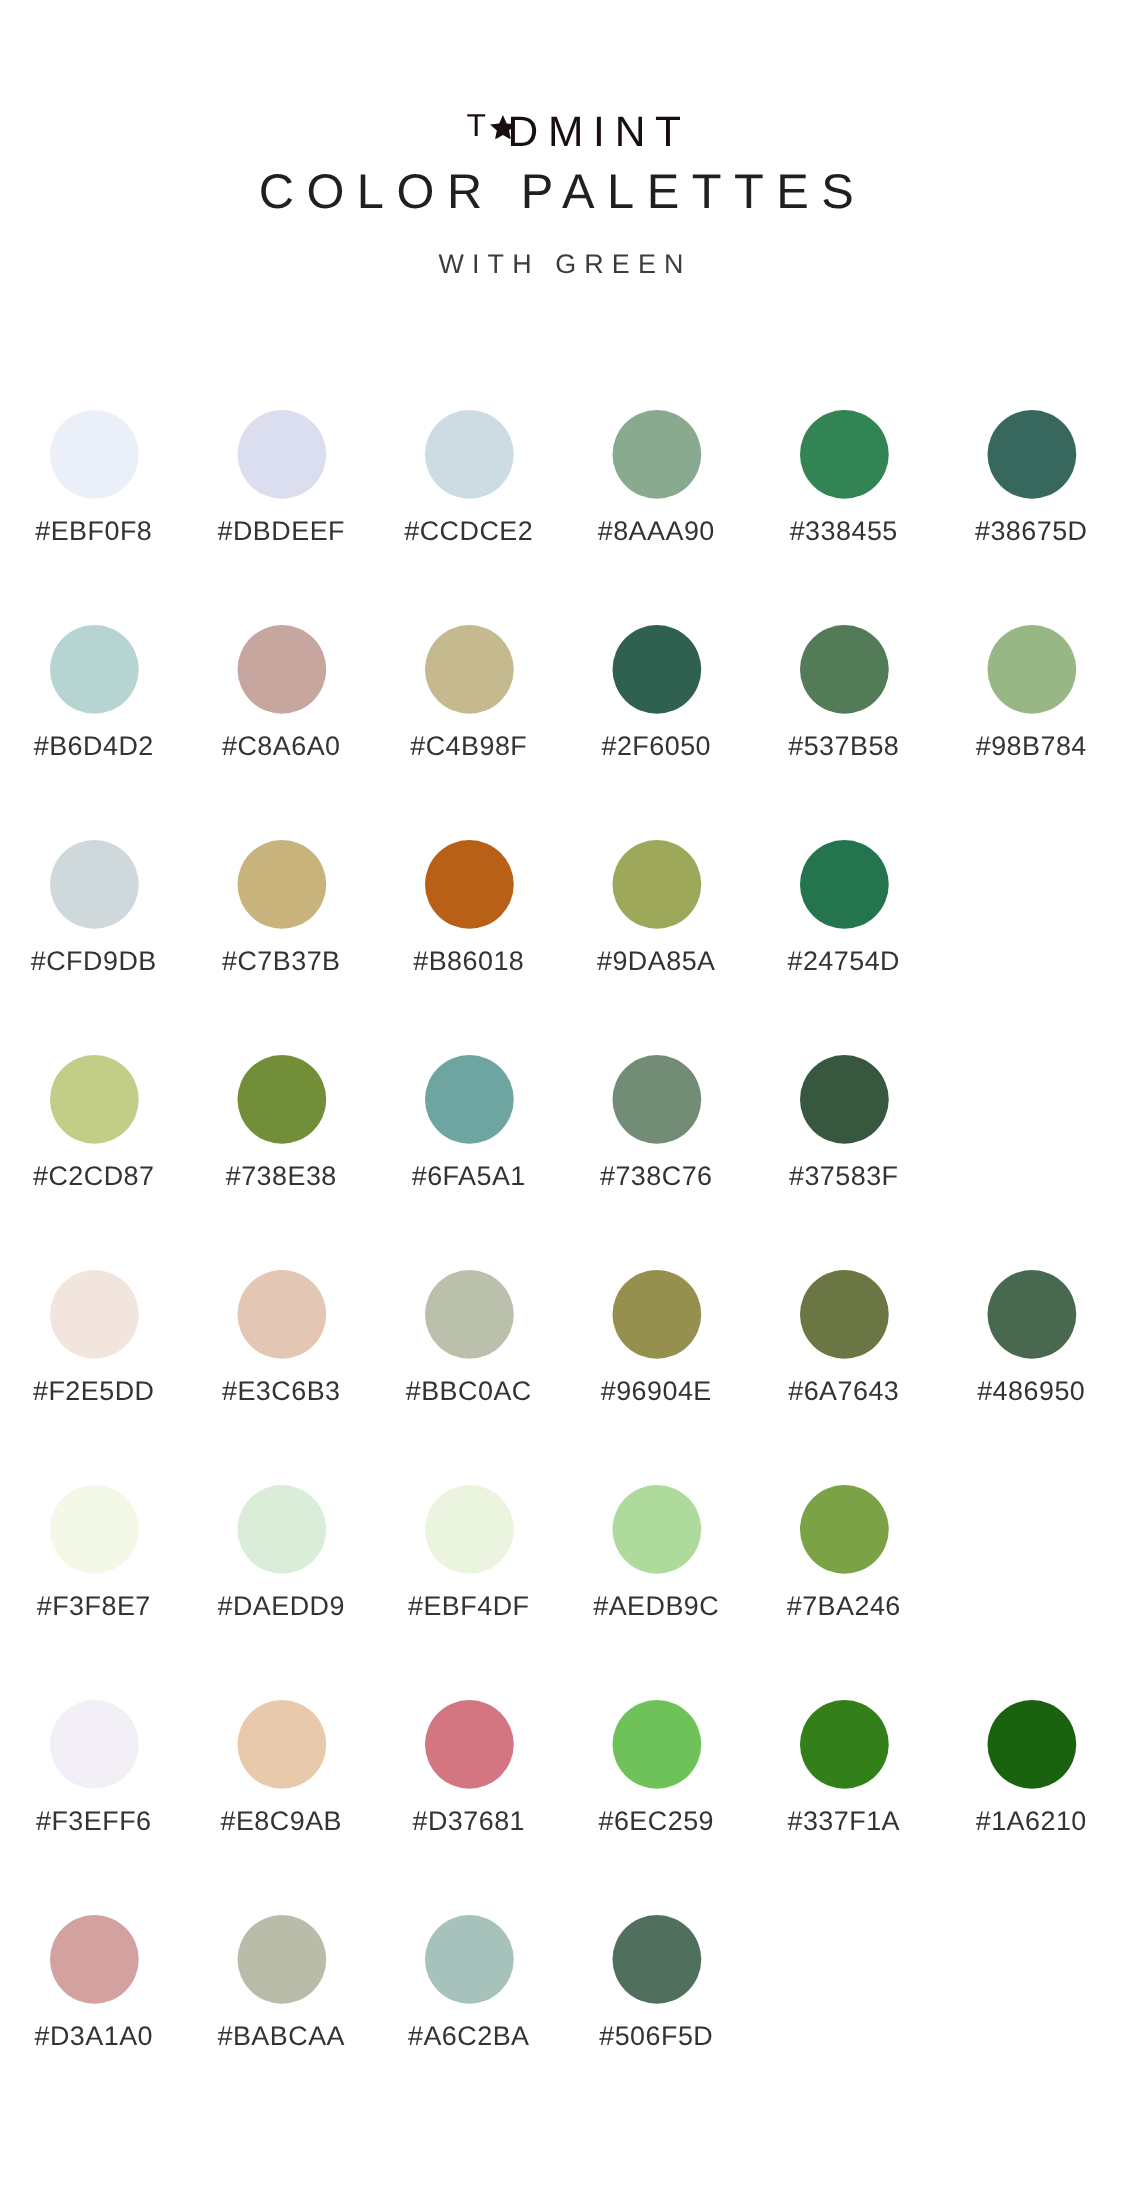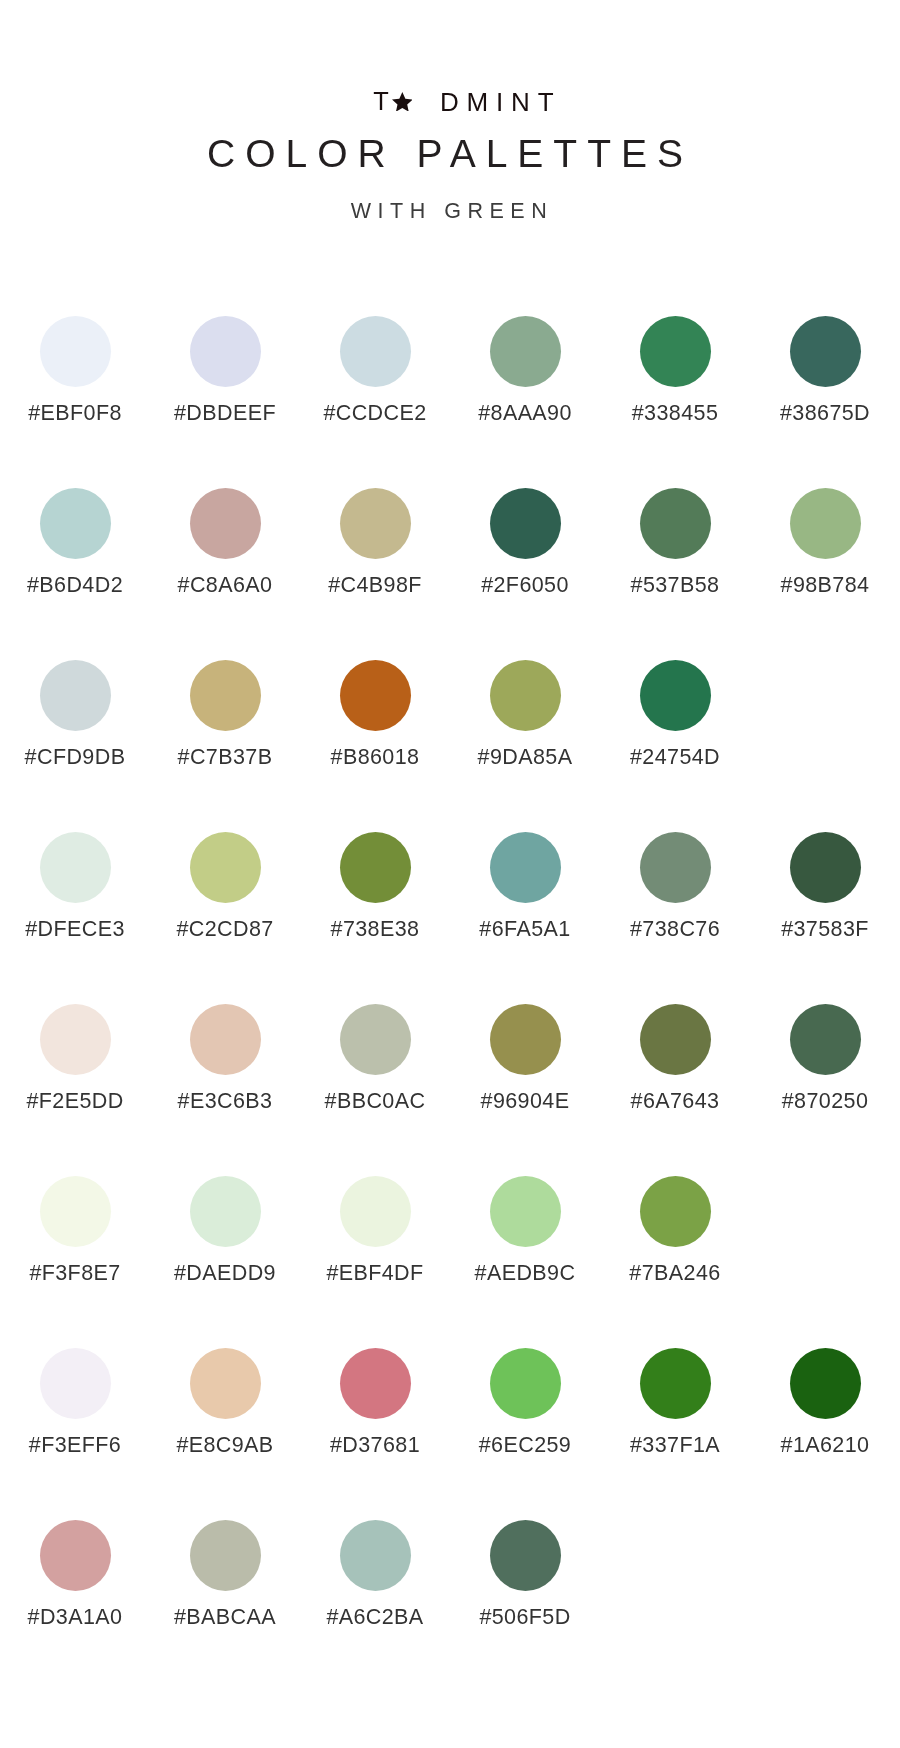--- a/index.html
+++ b/index.html
@@ -8,33 +8,33 @@
  body { background:#ffffff; font-family:"Liberation Sans", sans-serif; }
  .page { position:relative; width:900px; height:1748px; overflow:hidden; background:#ffffff; }
  .txt { transform:translateZ(0); }
 
  .brand { position:absolute; left:0; top:0; width:900px; height:40px; }
  .brand-t { position:absolute; left:373.3px; top:89px; font-size:25.4px;
    letter-spacing:7.8px; font-weight:400; color:#190e0e; line-height:1;
    white-space:nowrap; }
  .brand-star { position:absolute; left:391.7px; top:91.6px; width:20.7px; height:19.7px; }
  .brand-star svg { display:block; }
- .brand-rest { position:absolute; left:440px; top:89px; font-size:26px;
+ .brand-rest { position:absolute; left:406px; top:89px; font-size:34px;
    letter-spacing:7.8px; font-weight:400; color:#190e0e; line-height:1;
    white-space:nowrap; }
 
  .title { position:absolute; left:0; top:134px; width:900px; height:40px;
    text-align:center; white-space:nowrap; line-height:40px;
    font-size:39px; letter-spacing:10px; font-weight:400; color:#231f20; }
 
  .subtitle { position:absolute; left:2px; top:200px; width:900px; height:22px;
    text-align:center; white-space:nowrap; line-height:22px;
    font-size:21.5px; letter-spacing:6.5px; font-weight:400; color:#3c3c3c; }
 
- .grid { position:absolute; left:0; top:316px; width:900px; }
+ .grid { position:absolute; left:0; top:328px; width:900px; }
  .row { display:flex; height:172px; }
  .cell { width:150px; display:flex; flex-direction:column; align-items:center; }
  .dot { width:71px; height:71px; border-radius:50%; flex:0 0 auto; }
  .lbl { transform:translateZ(0); margin-top:15px; height:22px; line-height:22px;
    font-size:21.5px; letter-spacing:0.4px; color:#333333; white-space:nowrap; }
 </style>
 </head>
 <body>
 
 <div class="page">
@@ -123,24 +123,20 @@
      <div class="dot" style="background-color: rgb(157, 168, 90);"></div>
      <div class="lbl">#9DA85A</div>
     </div>
     <div class="cell">
      <div class="dot" style="background-color: rgb(36, 117, 77);"></div>
      <div class="lbl">#24754D</div>
     </div>
    </div>
    <div class="row">
     <div class="cell">
-     <div class="dot" style="background-color: rgb(223, 236, 227);"></div>
-     <div class="lbl">#DFECE3</div>
-    </div>
-    <div class="cell">
      <div class="dot" style="background-color: rgb(194, 205, 135);"></div>
      <div class="lbl">#C2CD87</div>
     </div>
     <div class="cell">
      <div class="dot" style="background-color: rgb(115, 142, 56);"></div>
      <div class="lbl">#738E38</div>
     </div>
     <div class="cell">
      <div class="dot" style="background-color: rgb(111, 165, 161);"></div>
      <div class="lbl">#6FA5A1</div>
@@ -170,21 +166,21 @@
     <div class="cell">
      <div class="dot" style="background-color: rgb(150, 144, 78);"></div>
      <div class="lbl">#96904E</div>
     </div>
     <div class="cell">
      <div class="dot" style="background-color: rgb(106, 118, 67);"></div>
      <div class="lbl">#6A7643</div>
     </div>
     <div class="cell">
      <div class="dot" style="background-color: rgb(72, 105, 80);"></div>
-     <div class="lbl">#870250</div>
+     <div class="lbl">#486950</div>
     </div>
    </div>
    <div class="row">
     <div class="cell">
      <div class="dot" style="background-color: rgb(243, 248, 231);"></div>
      <div class="lbl">#F3F8E7</div>
     </div>
     <div class="cell">
      <div class="dot" style="background-color: rgb(218, 237, 217);"></div>
      <div class="lbl">#DAEDD9</div>

